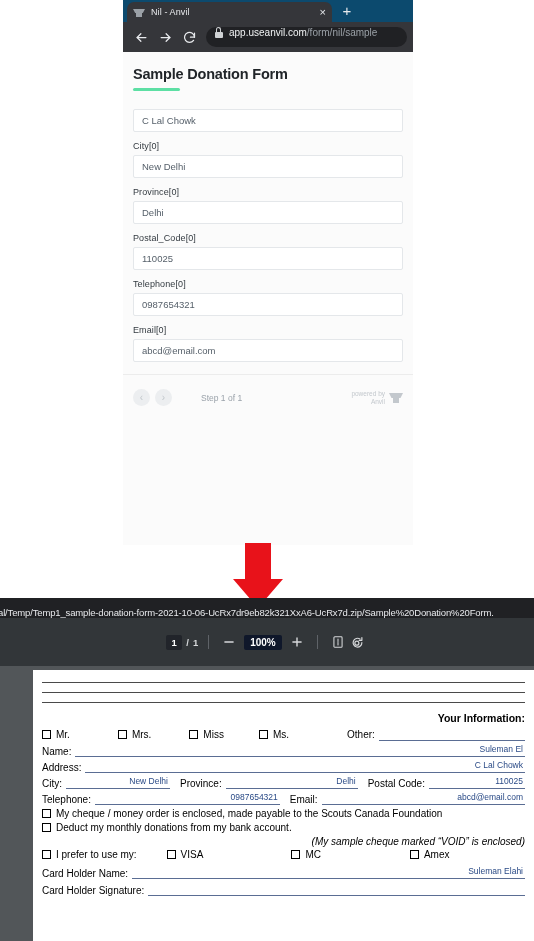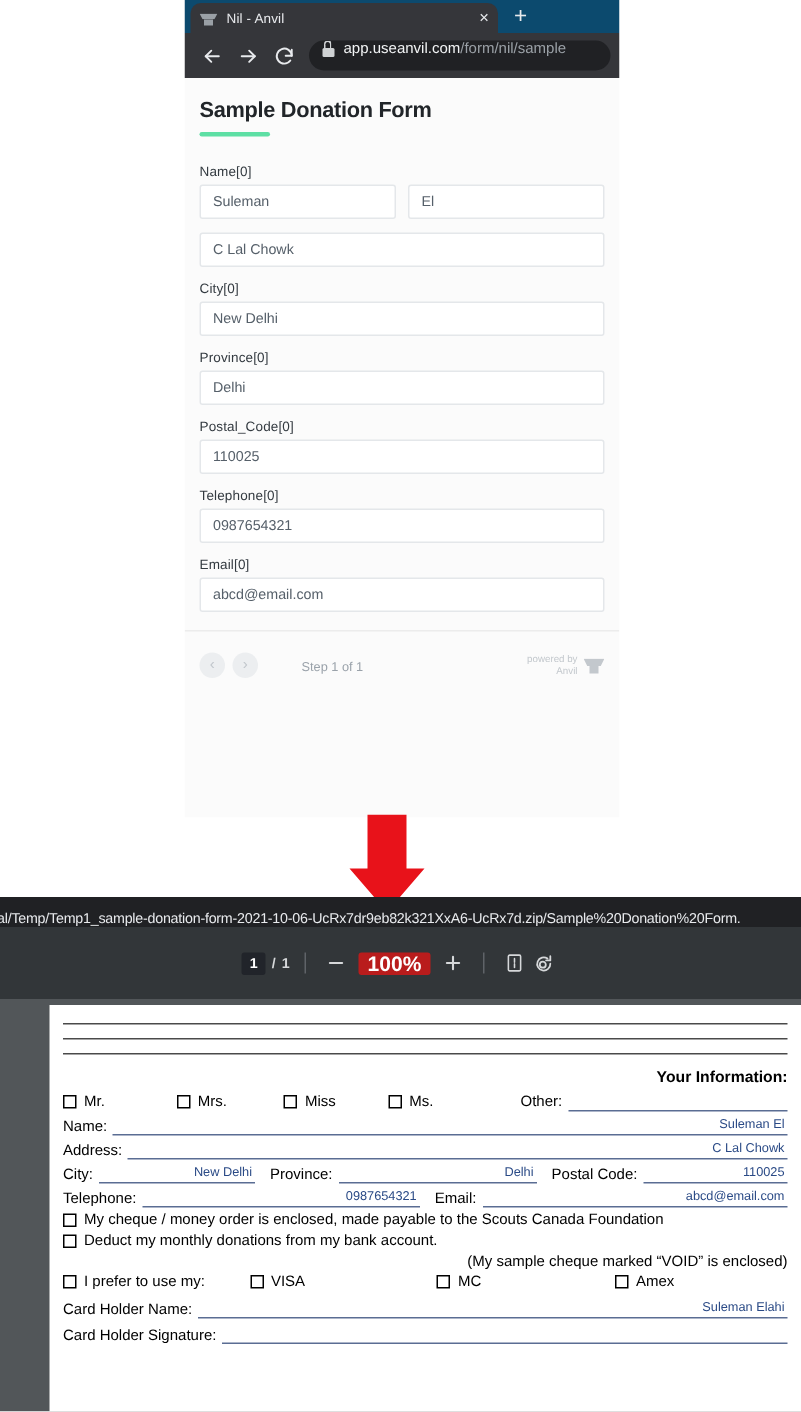--- a/index.html
+++ b/index.html
@@ -318,23 +318,23 @@
     margin: 0 10px;
   }
   .pdf-btn {
     color: #d6d8da;
     width: 20px; height: 20px;
     display: flex;
     align-items: center;
     justify-content: center;
   }
   .pdf-zoom-box {
-    background: #b91c1c;
+    background: #0f172a;
     color: #ffffff;
-    font-size: 14px;
+    font-size: 10px;
     font-weight: bold;
     height: 15px;
     line-height: 15px;
     padding: 0 6px;
     border-radius: 2px;
     margin: 0 5px;
   }
 
   #pdf-viewport {
     position: absolute;
@@ -400,20 +400,21 @@
     white-space: nowrap;
     overflow: hidden;
     line-height: 11px;
   }
   .fl-value.blank { color: transparent; }
   .fl-value.fixed-md { flex: 0 0 100px; }
   .fl-value.fixed-lg { flex: 0 0 128px; }
   .indent-note {
     font-size: 10px;
     margin: 0 0 2px 16px;
+    font-style: italic;
   }
 </style>
 </head>
 <body>
 
 <div id="upper-backdrop"></div>
 
 <div id="browser-window">
 
   <div id="tab-strip">
@@ -454,27 +455,20 @@
       </span>
       <span class="url-text"><span>app.useanvil.com</span><span class="url-path">/form/nil/sample</span></span>
     </div>
   </div>
 
   <div id="form-page">
     <div id="form-card">
       <div id="form-title">Sample Donation Form</div>
       <div id="title-rule"></div>
 
-      <div class="field-group">
-        <div class="field-label">Name[0]</div>
-        <div class="field-row">
-          <div class="text-input half">Suleman</div>
-          <div class="text-input half">El</div>
-        </div>
-      </div>
 
       <div class="field-group">
         <div class="field-row">
           <div class="text-input">C Lal Chowk</div>
         </div>
       </div>
 
       <div class="field-group">
         <div class="field-label">City[0]</div>
         <div class="field-row">

